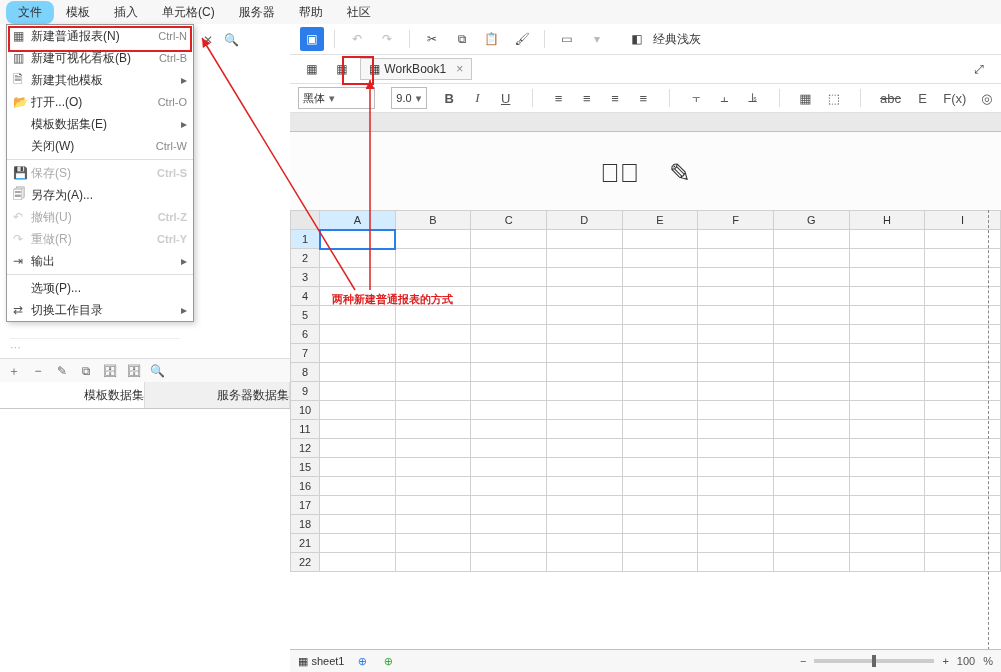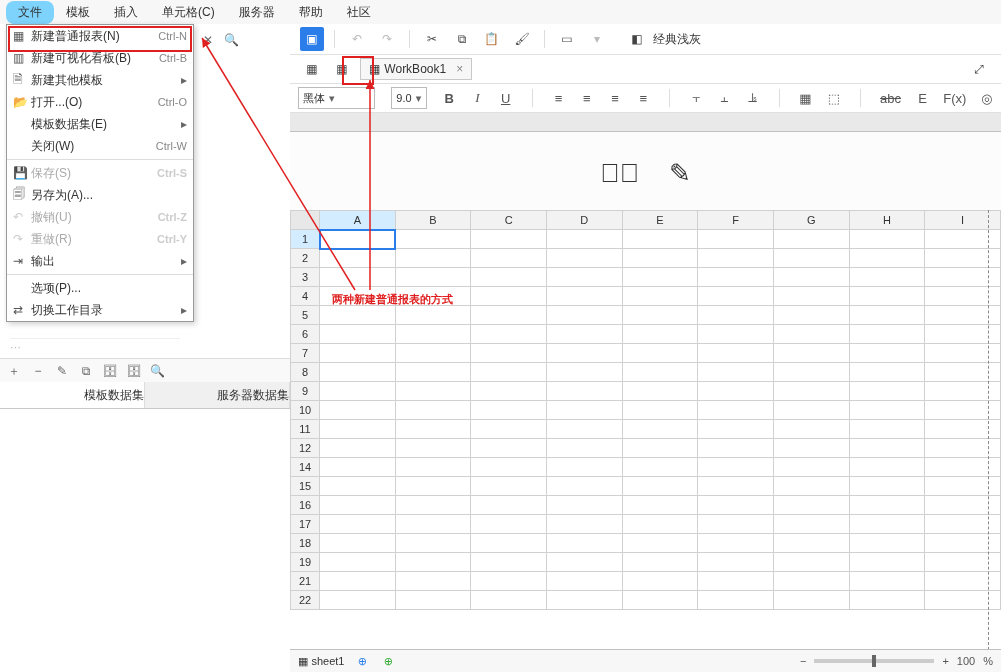--- a/index.html
+++ b/index.html
@@ -483,32 +483,20 @@
             <td class=""></td>
             <td class=""></td>
             <td class=""></td>
             <td class=""></td>
             <td class=""></td>
             <td class=""></td>
             <td class=""></td>
             <td class=""></td>
           </tr>
           <tr>
-            <th class="rowh ">14</th>
-            <td class=""></td>
-            <td class=""></td>
-            <td class=""></td>
-            <td class=""></td>
-            <td class=""></td>
-            <td class=""></td>
-            <td class=""></td>
-            <td class=""></td>
-            <td class=""></td>
-          </tr>
-          <tr>
             <th class="rowh ">15</th>
             <td class=""></td>
             <td class=""></td>
             <td class=""></td>
             <td class=""></td>
             <td class=""></td>
             <td class=""></td>
             <td class=""></td>
             <td class=""></td>
             <td class=""></td>
@@ -532,32 +520,20 @@
             <td class=""></td>
             <td class=""></td>
             <td class=""></td>
             <td class=""></td>
             <td class=""></td>
             <td class=""></td>
             <td class=""></td>
           </tr>
           <tr>
             <th class="rowh ">18</th>
-            <td class=""></td>
-            <td class=""></td>
-            <td class=""></td>
-            <td class=""></td>
-            <td class=""></td>
-            <td class=""></td>
-            <td class=""></td>
-            <td class=""></td>
-            <td class=""></td>
-          </tr>
-          <tr>
-            <th class="rowh ">19</th>
             <td class=""></td>
             <td class=""></td>
             <td class=""></td>
             <td class=""></td>
             <td class=""></td>
             <td class=""></td>
             <td class=""></td>
             <td class=""></td>
             <td class=""></td>
           </tr>

